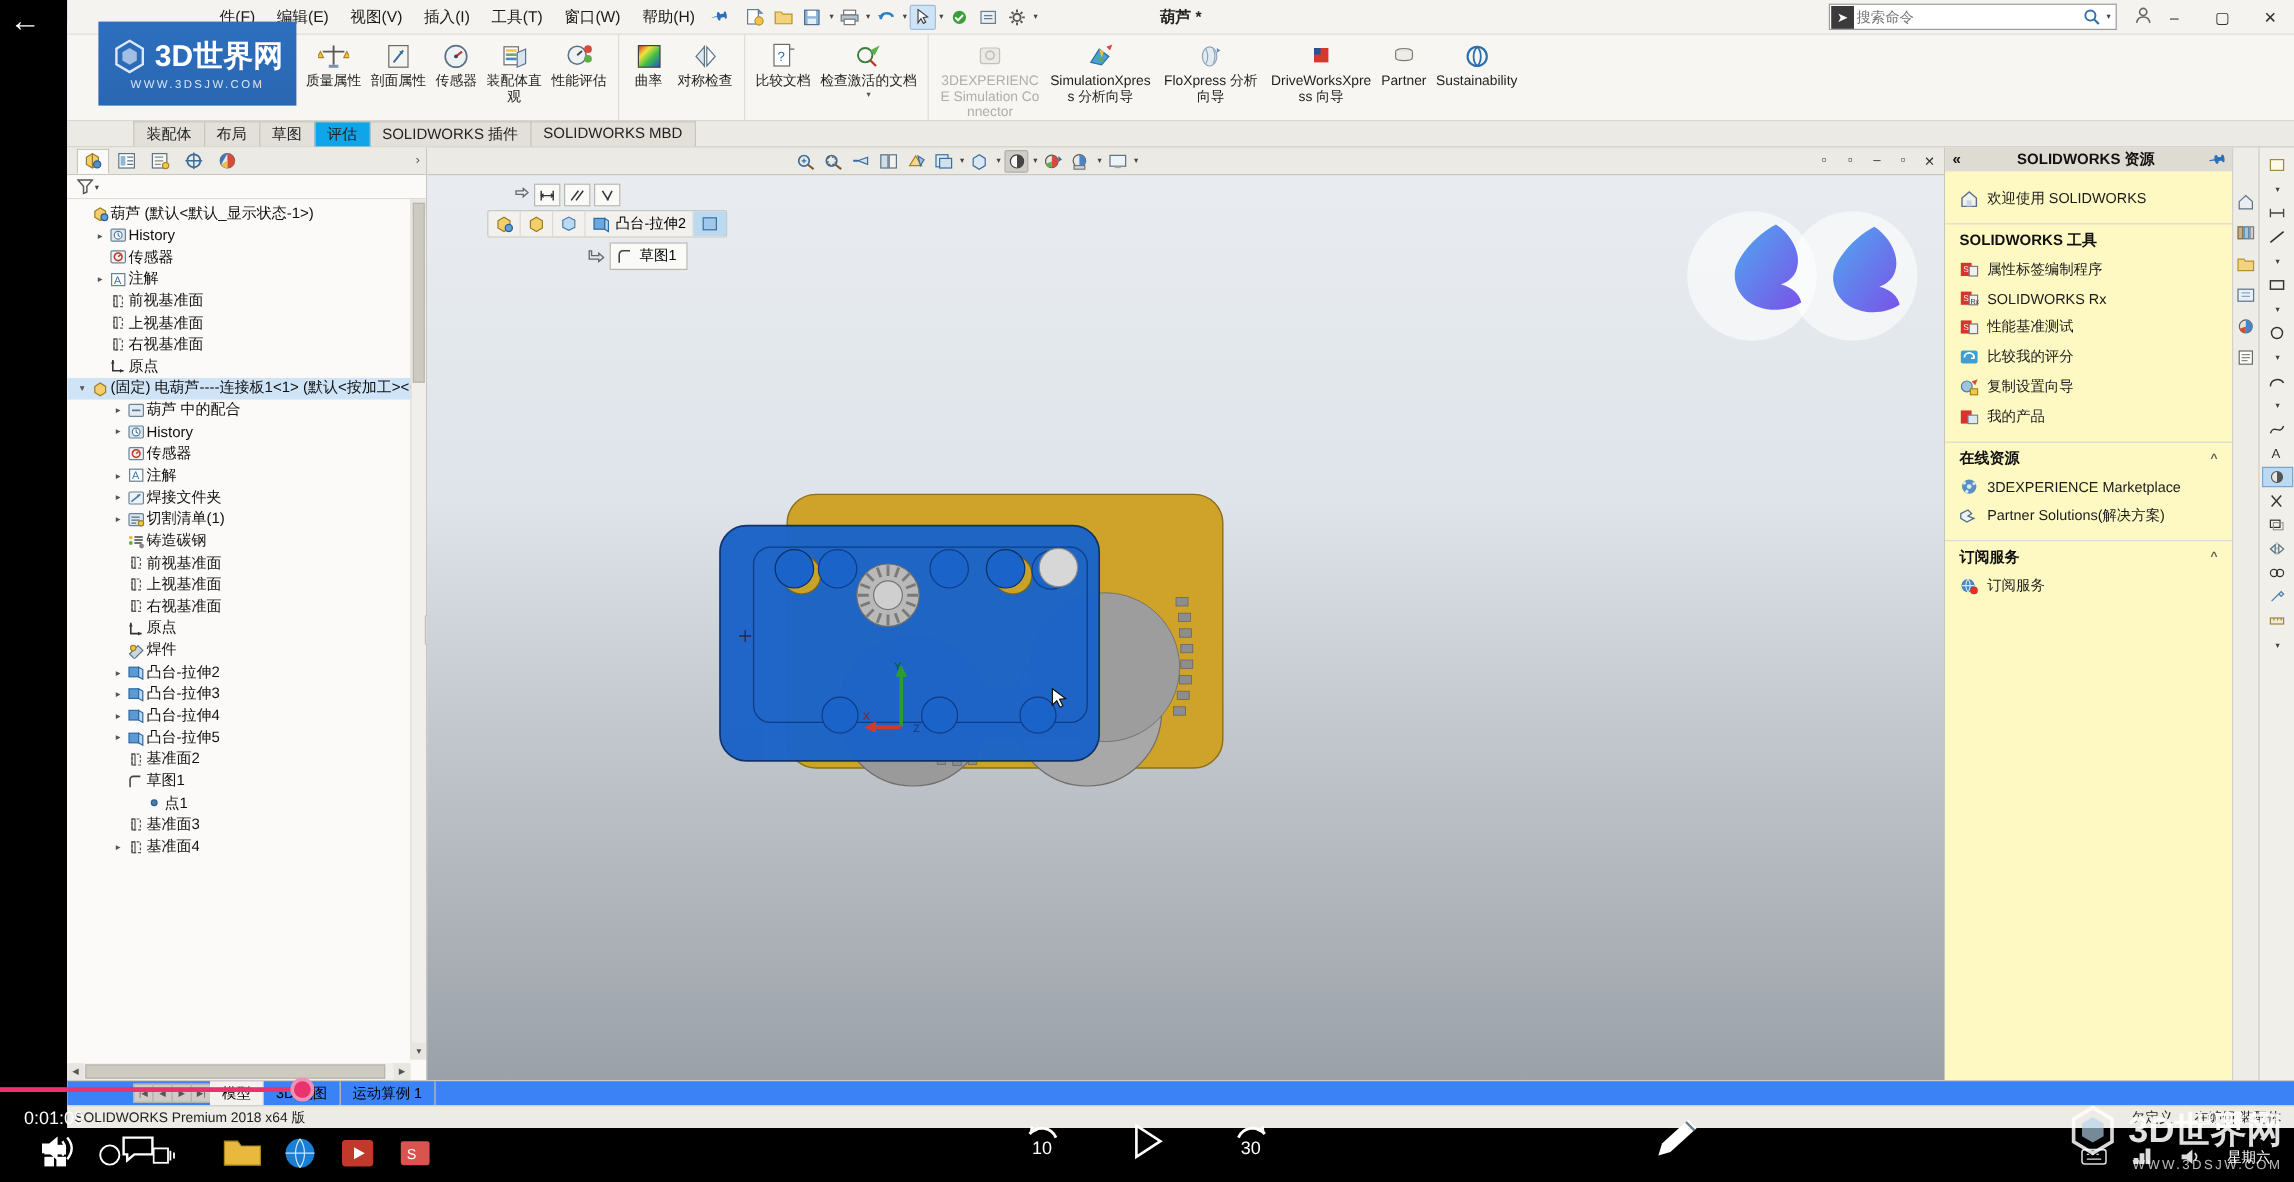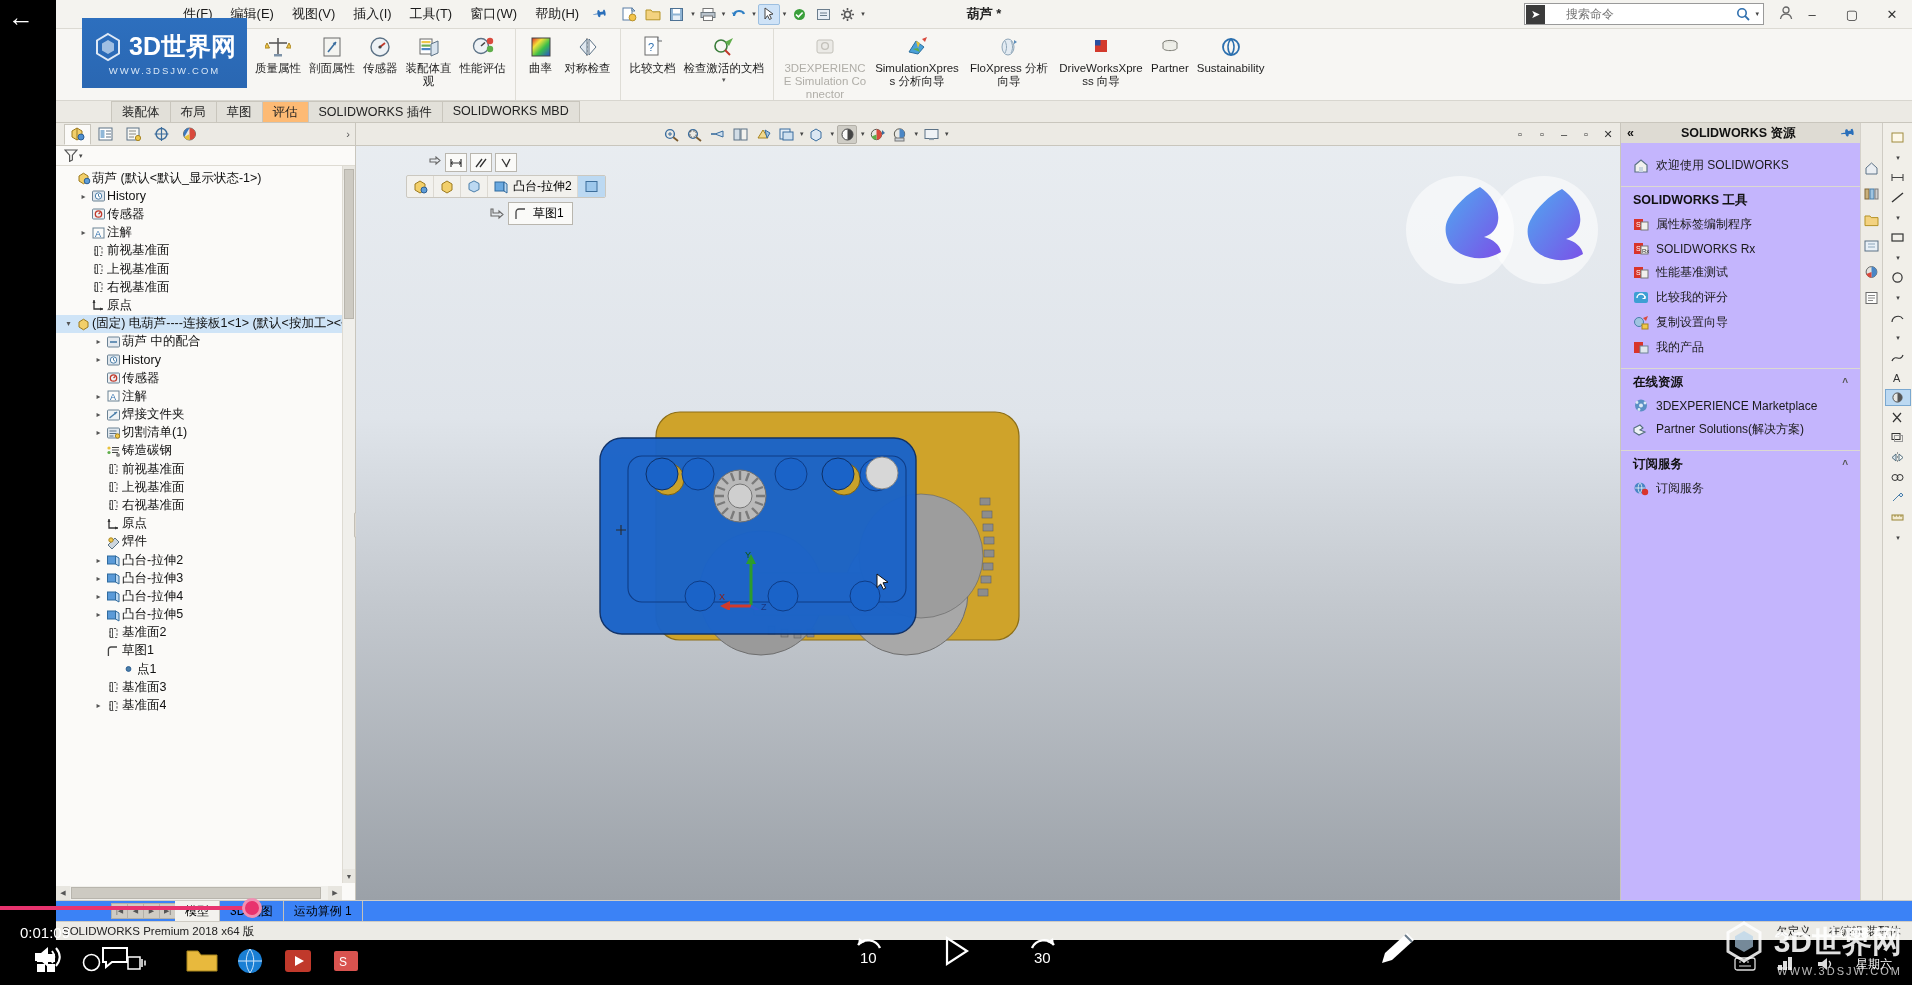--- a/index.html
+++ b/index.html
@@ -46,21 +46,21 @@
   }
   .search-box {
     position:absolute; right:148px; top:3px;
     width:240px; height:22px; background:#fff;
     border:1px solid #9a9a9a; display:flex; align-items:center;
   }
   .search-ic {
     width:19px;height:19px;margin:1px;background:#3b3b3b;color:#fff;
     display:flex;align-items:center;justify-content:center;font-size:11px;font-weight:bold;
   }
-  .search-inp { border:0; outline:0; flex:1; font-size:12px; color:#737373; padding-left:20px;
+  .search-inp { border:0; outline:0; flex:1; font-size:12px; color:#737373; padding-left:1px;
                 font-family:"Liberation Sans",sans-serif; background:transparent;}
   .search-right { display:flex; align-items:center; gap:4px; padding-right:4px; }
   .user-ic { position:absolute; right:118px; top:5px; color:#555; font-size:15px; }
   .wctrls { position:absolute; right:0; top:0; display:flex; height:29px; }
   .wbtn { width:40px; height:29px; display:flex; align-items:center; justify-content:center;
           color:#333; font-size:13px; }
   
   .ribbon {
     height:72px; background:#f7f6f3; display:flex; align-items:stretch;
     border-bottom:1px solid #d8d6cf; padding-left:110px; position:relative;
@@ -81,21 +81,21 @@
   
   .tabrow {
     height:22px; background:#eceae4; display:flex; align-items:flex-end;
     padding-left:55px; border-bottom:1px solid #c9c6bd; position:relative;
   }
   .tab {
     padding:2px 10px 3px 10px; font-size:12.5px; color:#222;
     border:1px solid #c9c6bd; border-bottom:0; background:#e2e0d9;
     margin-right:-1px; height:21px;
   }
-  .tab.active { background:#fdba74; position:relative; z-index:2;font-family:Liberation Mono, monospace; }
+  .tab.active { background:#0ea5e9; position:relative; z-index:2;font-family:Liberation Mono, monospace; }
   
   .body { flex:1; display:flex; position:relative; min-height:0; }
   
   .fm {
     width:300px; background:#fbfaf8; display:flex; flex-direction:column;
     border-right:1px solid #c9c6bd; position:relative;
   }
   .fm-tabs {
     height:23px; display:flex; align-items:center; gap:1px; padding-left:8px;
     background:#eceae4; border-bottom:1px solid #c9c6bd;
@@ -155,21 +155,21 @@
   .bc-seg.last { background:#bcd9f2; border-right:0; }
   .bc-sub { display:flex; align-items:center; gap:4px; margin-top:4px; margin-left:84px;}
   .bc-sub-box { display:flex; align-items:center; gap:4px; padding:2px 8px 2px 5px;
                 border:1px solid #b9b6ae; background:#fafaf8; font-size:12px; }
   
   .taskpane { width:240px; background:#f6f5f2; border-left:1px solid #c9c6bd;
               display:flex; flex-direction:column; }
   .tp-head { height:20px; background:#dedbd3; display:flex; align-items:center;
              padding:0 6px; font-size:12.5px; font-weight:bold; color:#111; }
   .tp-head .ttl { flex:1; text-align:center; }
-  .tp-body { flex:1; background:#c4b5fd; padding:10px 0 16px 0; overflow:hidden; position:relative;}
+  .tp-body { flex:1; background:#fef9c3; padding:10px 0 16px 0; overflow:hidden; position:relative;}
   .tp-row { display:flex; align-items:center; gap:7px; padding:4px 12px; font-size:12px; color:#1b1b1b;}
   .tp-link { color:#1b1b1b; }
   .tp-sec { display:flex; align-items:center; padding:5px 12px 3px 12px; margin-top:8px;
             border-top:1px solid #dcd9d1; font-size:12.5px; font-weight:bold; color:#111;}
   .tp-sec .chev { margin-left:auto; font-size:10px; color:#555; }
   .tp-rail { width:22px; background:#eeece6; border-left:1px solid #d4d1c9;
              display:flex; flex-direction:column; align-items:center; padding-top:36px; gap:8px;}
   .rail-ic { width:18px; height:18px; display:flex; align-items:center; justify-content:center; }
   
   .vtool { width:30px; background:#f1efe9; border-left:1px solid #cfccc4;

